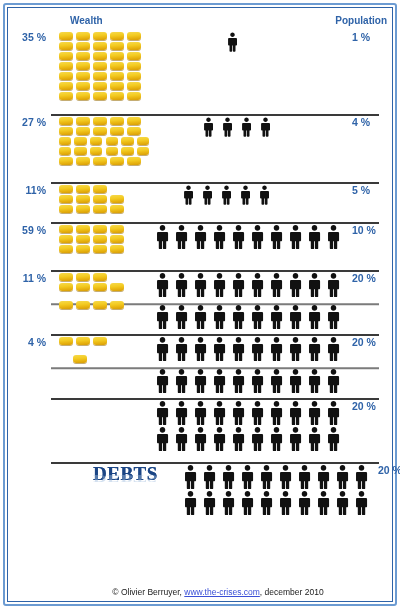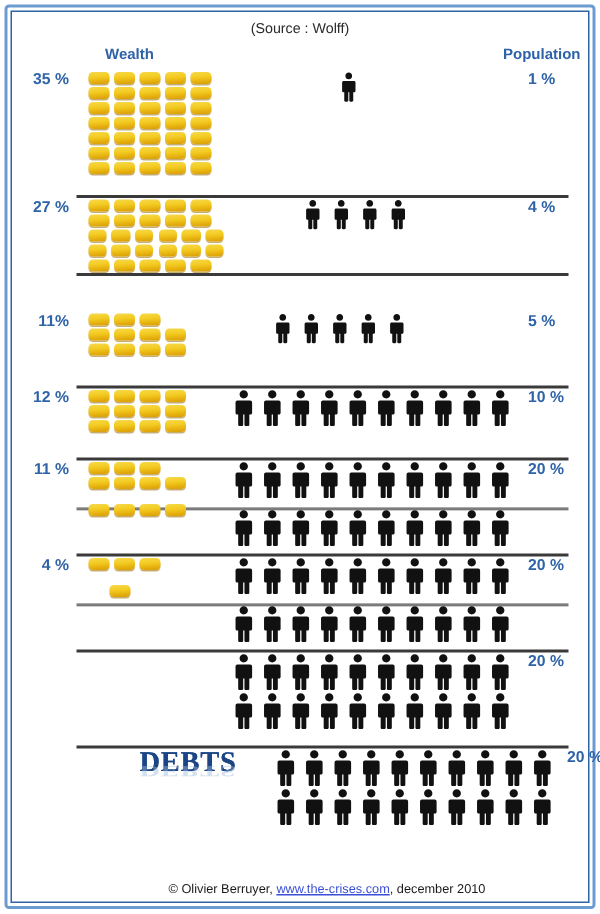--- a/index.html
+++ b/index.html
@@ -186,21 +186,20 @@
 </style>
 </head>
 <body>
 
 <div id="page">
   <div class="frame-outer"></div>
   <div class="frame-inner"></div>
 
   <div class="content">
 
-    <div class="subtitle">(Source : Wolff)</div>
 
     <div class="colheads">
       <div class="colhead wealth">Wealth</div>
       <div class="colhead population">Population</div>
     </div>
 
     <div class="rows" id="rows">
         <div class="row" style="height: 85px;">
           <div class="lbl">35 %</div>
           <div class="wealth-cell">
@@ -263,21 +262,21 @@
                   <svg viewBox="0 0 20 28">
                     <path fill="#111111" d="M10 1.2c1.7 0 3 1.3 3 3s-1.3 3-3 3-3-1.3-3-3 1.3-3 3-3z M5.4 8.6h9.2c.8 0 1.4.6 1.4 1.4v7.6c0 .6-.5 1.1-1.1 1.1h-.9v7.3c0 .6-.5 1-1.1 1h-1.4c-.6 0-1-.5-1-1v-7.3h-.9v7.3c0 .6-.5 1-1.1 1H7.1c-.6 0-1.1-.5-1.1-1v-7.3h-.8c-.6 0-1.1-.5-1.1-1.1V10c0-.8.6-1.4 1.3-1.4z"></path>
                   </svg>
                 </span>
               </div>
             </div>
           </div>
           <div class="lbl right">1 %</div>
           <div class="sep"></div>
         </div>
-        <div class="row" style="height: 52px; border-radius: 15px;">
+        <div class="row" style="height: 68px; border-radius: 15px;">
           <div class="lbl">27 %</div>
           <div class="wealth-cell">
             <div>
               <div class="bar-row">
                 <span class="bar"></span>
                 <span class="bar"></span>
                 <span class="bar"></span>
                 <span class="bar"></span>
                 <span class="bar"></span>
               </div>
@@ -335,21 +334,21 @@
                   <svg viewBox="0 0 20 28">
                     <path fill="#111111" d="M10 1.2c1.7 0 3 1.3 3 3s-1.3 3-3 3-3-1.3-3-3 1.3-3 3-3z M5.4 8.6h9.2c.8 0 1.4.6 1.4 1.4v7.6c0 .6-.5 1.1-1.1 1.1h-.9v7.3c0 .6-.5 1-1.1 1h-1.4c-.6 0-1-.5-1-1v-7.3h-.9v7.3c0 .6-.5 1-1.1 1H7.1c-.6 0-1.1-.5-1.1-1v-7.3h-.8c-.6 0-1.1-.5-1.1-1.1V10c0-.8.6-1.4 1.3-1.4z"></path>
                   </svg>
                 </span>
               </div>
             </div>
           </div>
           <div class="lbl right">4 %</div>
           <div class="sep"></div>
         </div>
-        <div class="row" style="height: 51px; margin-top: 24px;">
+        <div class="row" style="height: 40px;">
           <div class="lbl">11%</div>
           <div class="wealth-cell">
             <div>
               <div class="bar-row">
                 <span class="bar"></span>
                 <span class="bar"></span>
                 <span class="bar"></span>
               </div>
               <div class="bar-row">
                 <span class="bar"></span>
@@ -393,21 +392,21 @@
                     <path fill="#111111" d="M10 1.2c1.7 0 3 1.3 3 3s-1.3 3-3 3-3-1.3-3-3 1.3-3 3-3z M5.4 8.6h9.2c.8 0 1.4.6 1.4 1.4v7.6c0 .6-.5 1.1-1.1 1.1h-.9v7.3c0 .6-.5 1-1.1 1h-1.4c-.6 0-1-.5-1-1v-7.3h-.9v7.3c0 .6-.5 1-1.1 1H7.1c-.6 0-1.1-.5-1.1-1v-7.3h-.8c-.6 0-1.1-.5-1.1-1.1V10c0-.8.6-1.4 1.3-1.4z"></path>
                   </svg>
                 </span>
               </div>
             </div>
           </div>
           <div class="lbl right">5 %</div>
           <div class="sep"></div>
         </div>
         <div class="row" style="height: 48px;">
-          <div class="lbl">12 %</div>
+          <div class="lbl">59 %</div>
           <div class="wealth-cell">
             <div>
               <div class="bar-row">
                 <span class="bar"></span>
                 <span class="bar"></span>
                 <span class="bar"></span>
                 <span class="bar"></span>
               </div>
               <div class="bar-row">
                 <span class="bar"></span>

